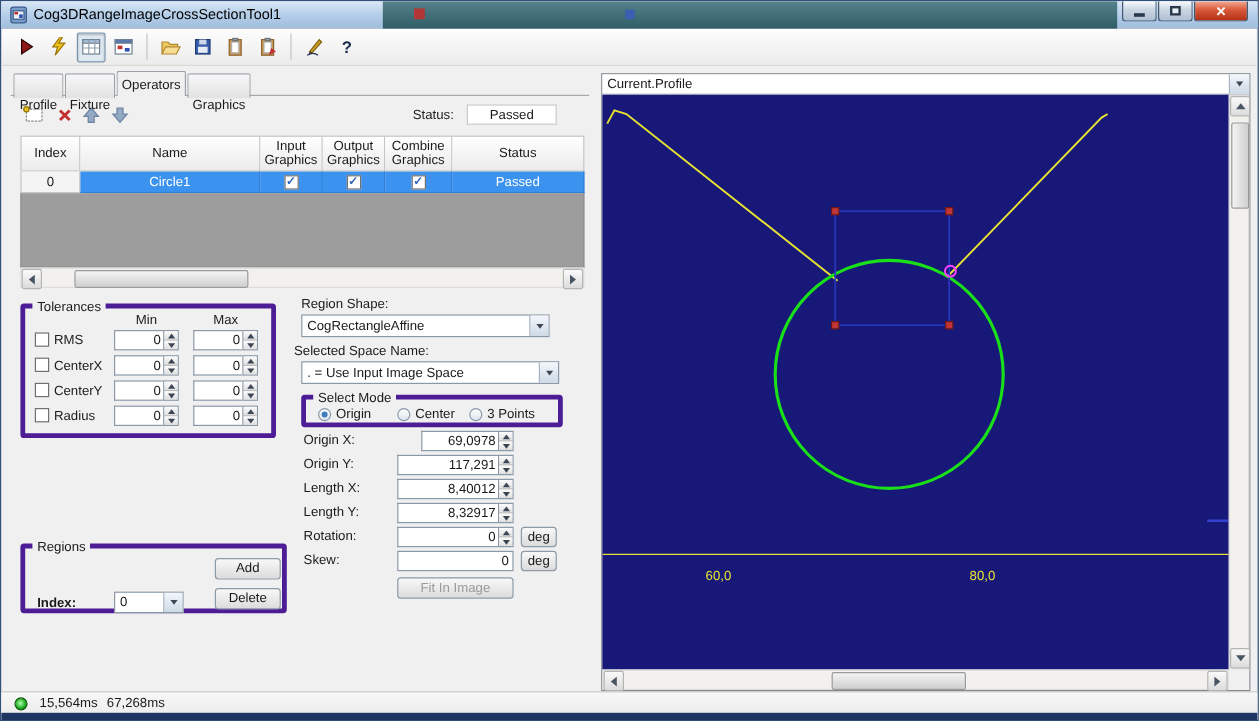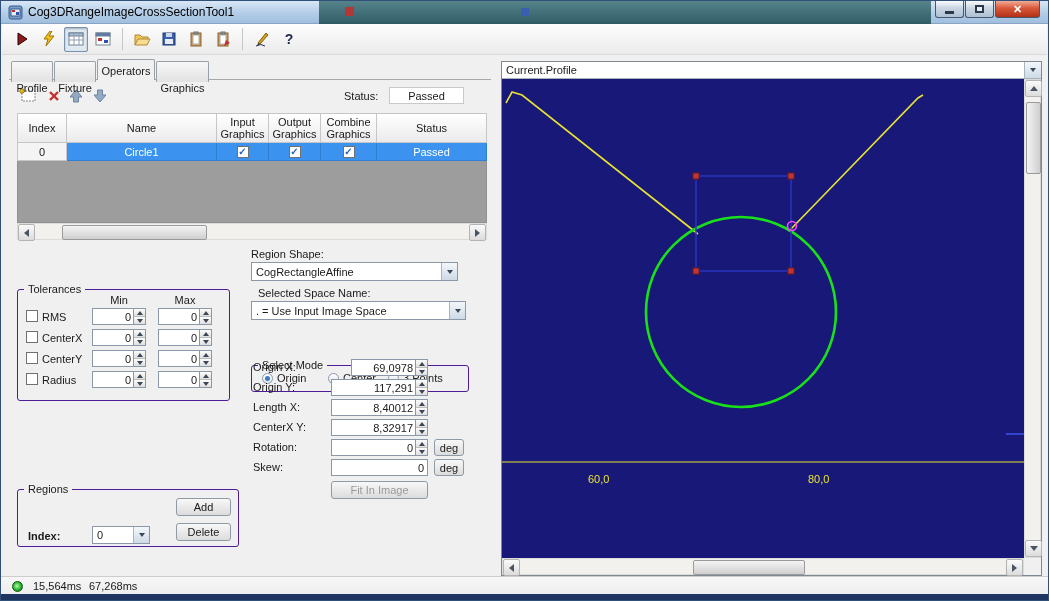--- a/index.html
+++ b/index.html
@@ -72,21 +72,21 @@
   
   .t { width:0; height:0; }
   .t.up    { border-left:4px solid transparent; border-right:4px solid transparent; border-bottom:5px solid #4a5564; }
   .t.down  { border-left:4px solid transparent; border-right:4px solid transparent; border-top:5px solid #4a5564; }
   .t.left  { border-top:4px solid transparent; border-bottom:4px solid transparent; border-right:5px solid #4a5564; }
   .t.right { border-top:4px solid transparent; border-bottom:4px solid transparent; border-left:5px solid #4a5564; }
   .t.up2   { border-left:3px solid transparent; border-right:3px solid transparent; border-bottom:4px solid #3c4654; }
   .t.down2 { border-left:3px solid transparent; border-right:3px solid transparent; border-top:4px solid #3c4654; }
 
   
-  .group { position:absolute; border:1px solid #4c1d95; border-radius:3px;margin-top:36px; }
+  .group { position:absolute; border:4px solid #4c1d95; border-radius:3px; }
   .group-title { position:absolute; top:-7px; left:6px; background:#f0f0f0; padding:0 4px; white-space:nowrap; }
   .spin { position:absolute; height:17px; display:flex; }
   .spin .val { flex:1; background:#fff; border:1px solid #8a98a8; border-right:none; text-align:right; padding:2px 2px 0 0; }
   .spin .btns { width:13px; display:flex; flex-direction:column; border:1px solid #8a98a8; background:#e8e8e8; }
   .sbn { flex:1; background:linear-gradient(#fcfcfc,#dfdfdf); display:flex; align-items:center; justify-content:center; border-bottom:1px solid #bcbcbc; }
   .sbn:last-child { border-bottom:none; }
   .fieldbox { position:absolute; height:17px; background:#fff; border:1px solid #8a98a8; text-align:right; padding:2px 3px 0 0; }
   .combo { position:absolute; height:19px; background:#fff; border:1px solid #8a98a8; display:flex; align-items:center; }
   .combo .ctext { flex:1; padding:0 4px; white-space:nowrap; overflow:hidden; }
   .combo .cbtn { width:16px; height:100%; background:linear-gradient(#f3f7fb,#cddae6); border-left:1px solid #a8b4c0;
@@ -395,21 +395,21 @@
     </div>
   </div>
 
   <div class="abs" style="left:250px;top:247px;">Region Shape:</div>
   <div class="combo" style="left:250px;top:261px;width:207px;">
     <span class="ctext">CogRectangleAffine</span>
     <span class="cbtn">
         <span class="t down2"></span>
       </span>
   </div>
-  <div class="abs" style="left:257px;top:286px;">Selected Space Name:</div>
+  <div class="abs" style="left:244px;top:286px;">Selected Space Name:</div>
   <div class="combo" style="left:250px;top:300px;width:215px;">
     <span class="ctext">. = Use Input Image Space</span>
     <span class="cbtn">
         <span class="t down2"></span>
       </span>
   </div>
 
   <div class="group" style="left:250px;top:328px;width:218px;height:27px;">
     <span class="group-title">Select Mode</span>
     <div class="radio" style="left:10px;top:6px;">
@@ -458,21 +458,21 @@
     <span class="btns">
         <span class="sbn">
           <span class="t up2"></span>
         </span>
         <span class="sbn">
           <span class="t down2"></span>
         </span>
       </span>
   </div>
 
-  <div class="abs" style="left:252px;top:420px;">CenterX Y:</div>
+  <div class="abs" style="left:252px;top:420px;">Length Y:</div>
   <div class="spin" style="left:330px;top:418px;width:97px;">
     <span class="val">8,32917</span>
     <span class="btns">
         <span class="sbn">
           <span class="t up2"></span>
         </span>
         <span class="sbn">
           <span class="t down2"></span>
         </span>
       </span>

